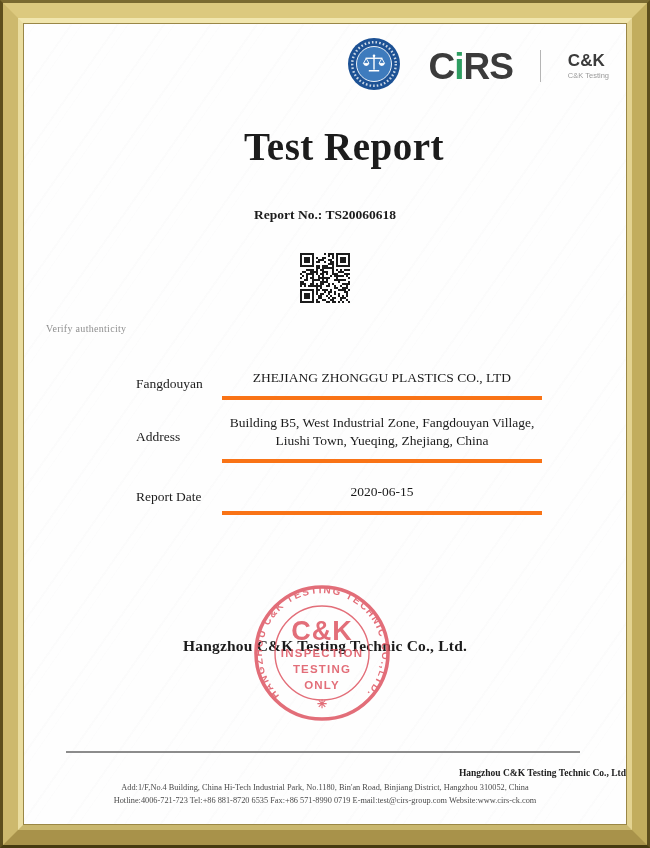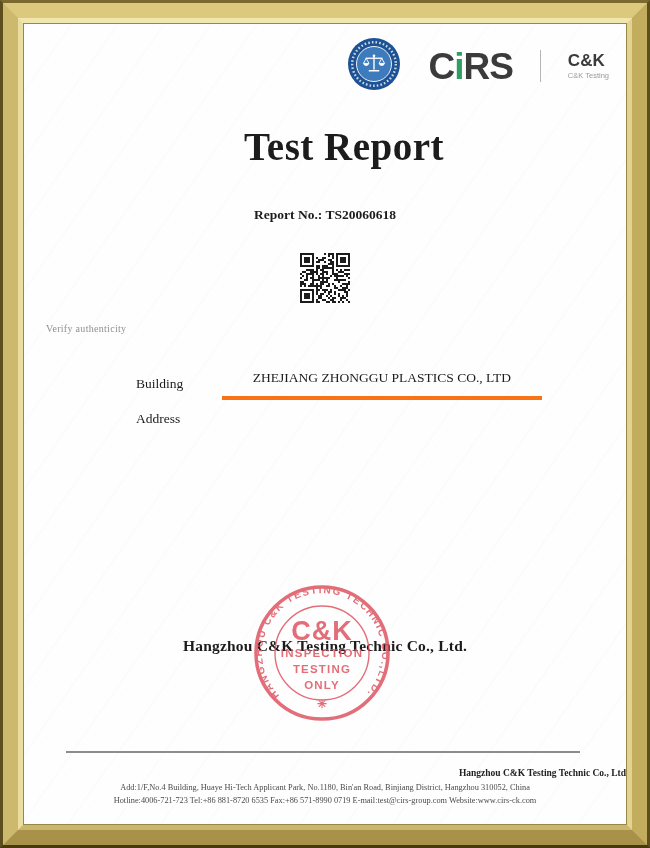--- a/index.html
+++ b/index.html
@@ -433,25 +433,30 @@
                     <rect x="38" y="48" width="2" height="2"></rect>
                     <rect x="42" y="48" width="2" height="2"></rect>
                     <rect x="48" y="48" width="2" height="2"></rect>
                   </g>
                 </svg>
       </div>
       <div class="verify">Verify authenticity</div>
 
       <div class="fields">
         <div class="frow r1">
-          <div class="flabel">Building</div>
+          <div class="flabel">Fangdouyan</div>
           <div class="fvalue">ZHEJIANG ZHONGGU PLASTICS CO., LTD</div>
         </div>
         <div class="frow r2">
           <div class="flabel">Address</div>
+          <div class="fvalue">Building B5, West Industrial Zone, Fangdouyan Village, Liushi Town, Yueqing, Zhejiang, China</div>
+        </div>
+        <div class="frow r3">
+          <div class="flabel">Report Date</div>
+          <div class="fvalue">2020-06-15</div>
         </div>
       </div>
 
       <div class="signature">Hangzhou C&amp;K Testing Technic Co., Ltd.</div>
       <div class="stamp">
         <svg width="152" height="152" viewBox="-76 -76 152 152">
           <defs>
             <path id="ringPath" d="M -41 44 A 60 60 0 1 1 41 44" fill="none"></path>
           </defs>
           <circle cx="0" cy="0" r="66" fill="none" stroke="#dd4f5c" stroke-width="3.6"></circle>
@@ -462,21 +467,21 @@
           <text x="0" y="-13" text-anchor="middle" font-size="27" font-weight="bold" fill="#dd4f5c" letter-spacing="1">C&amp;K</text>
           <text x="0" y="4" text-anchor="middle" font-size="11.5" font-weight="bold" fill="#dd4f5c" letter-spacing="1.2">INSPECTION</text>
           <text x="0" y="20" text-anchor="middle" font-size="11.5" font-weight="bold" fill="#dd4f5c" letter-spacing="1.2">TESTING</text>
           <text x="0" y="36" text-anchor="middle" font-size="11.5" font-weight="bold" fill="#dd4f5c" letter-spacing="1.2">ONLY</text>
           <text x="0" y="55" text-anchor="middle" font-size="12" font-weight="bold" fill="#dd4f5c">✳</text>
         </svg>
       </div>
 
       <div class="footer-line"></div>
       <div class="foot-company">Hangzhou C&amp;K Testing Technic Co., Ltd</div>
-      <div class="foot-addr">Add:1/F,No.4 Building, Huaye Hi-Tech Applicant Park, No.1180, Bin'an Road, Binjiang District, Hangzhou 310052, China</div>
+      <div class="foot-addr">Add:1/F,No.4 Building, China Hi-Tech Industrial Park, No.1180, Bin'an Road, Binjiang District, Hangzhou 310052, China</div>
       <div class="foot-contact">Hotline:4006-721-723 Tel:+86 881-8720 6535 Fax:+86 571-8990 0719 E-mail:test@cirs-group.com Website:www.cirs-ck.com</div>
 
     </div>
   </div>
         </div>
       </div>
     </div>
 </div>
 
 </body></html>

